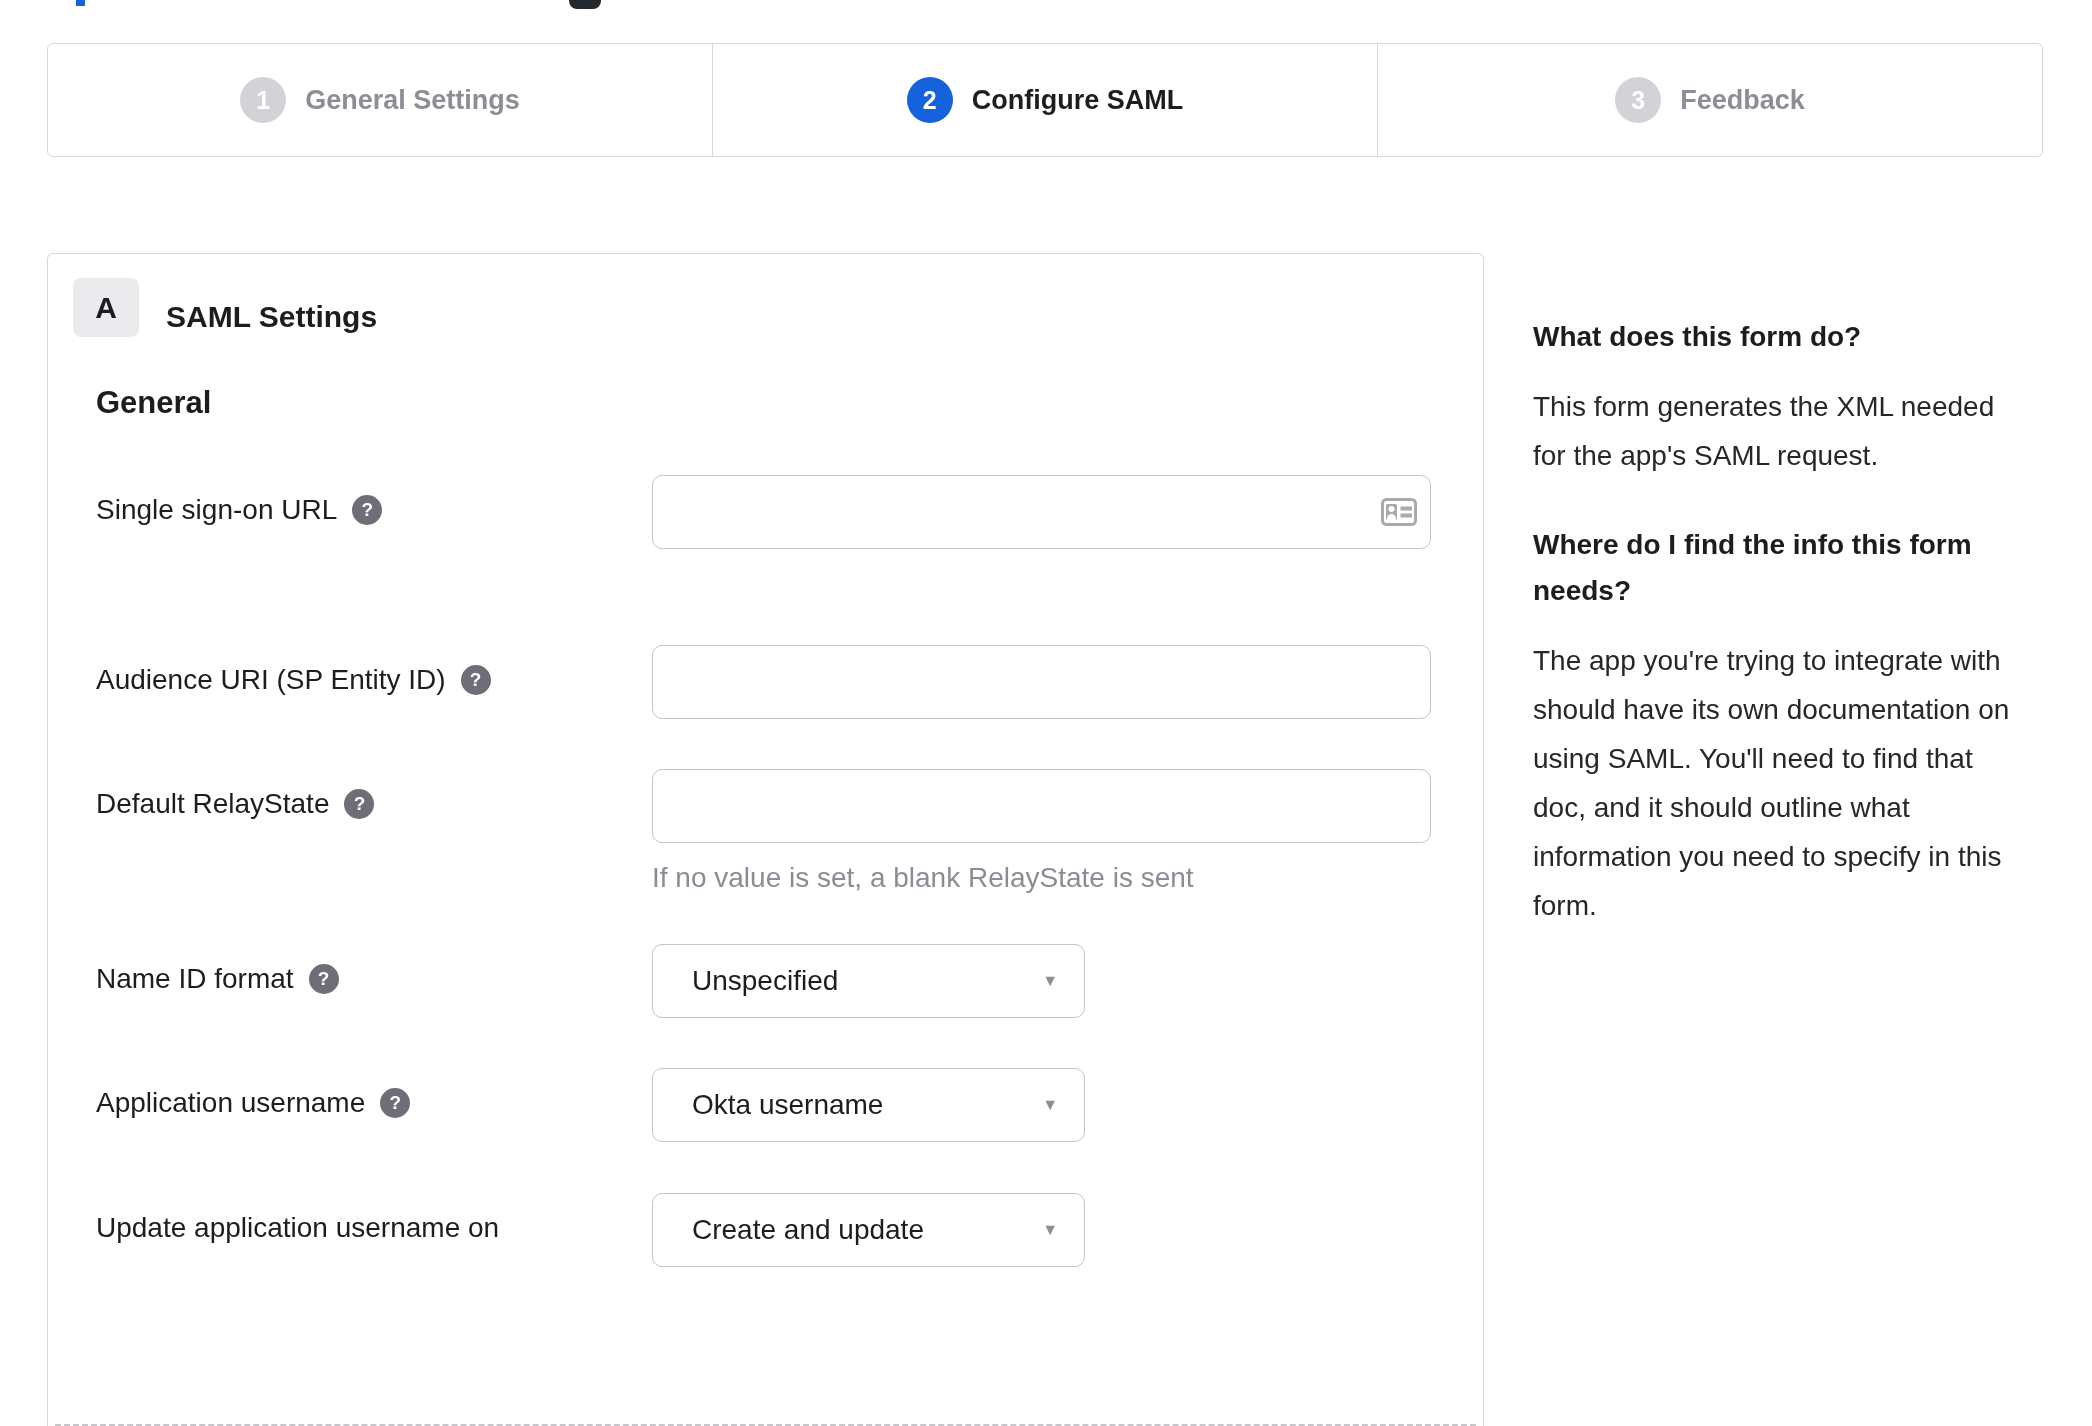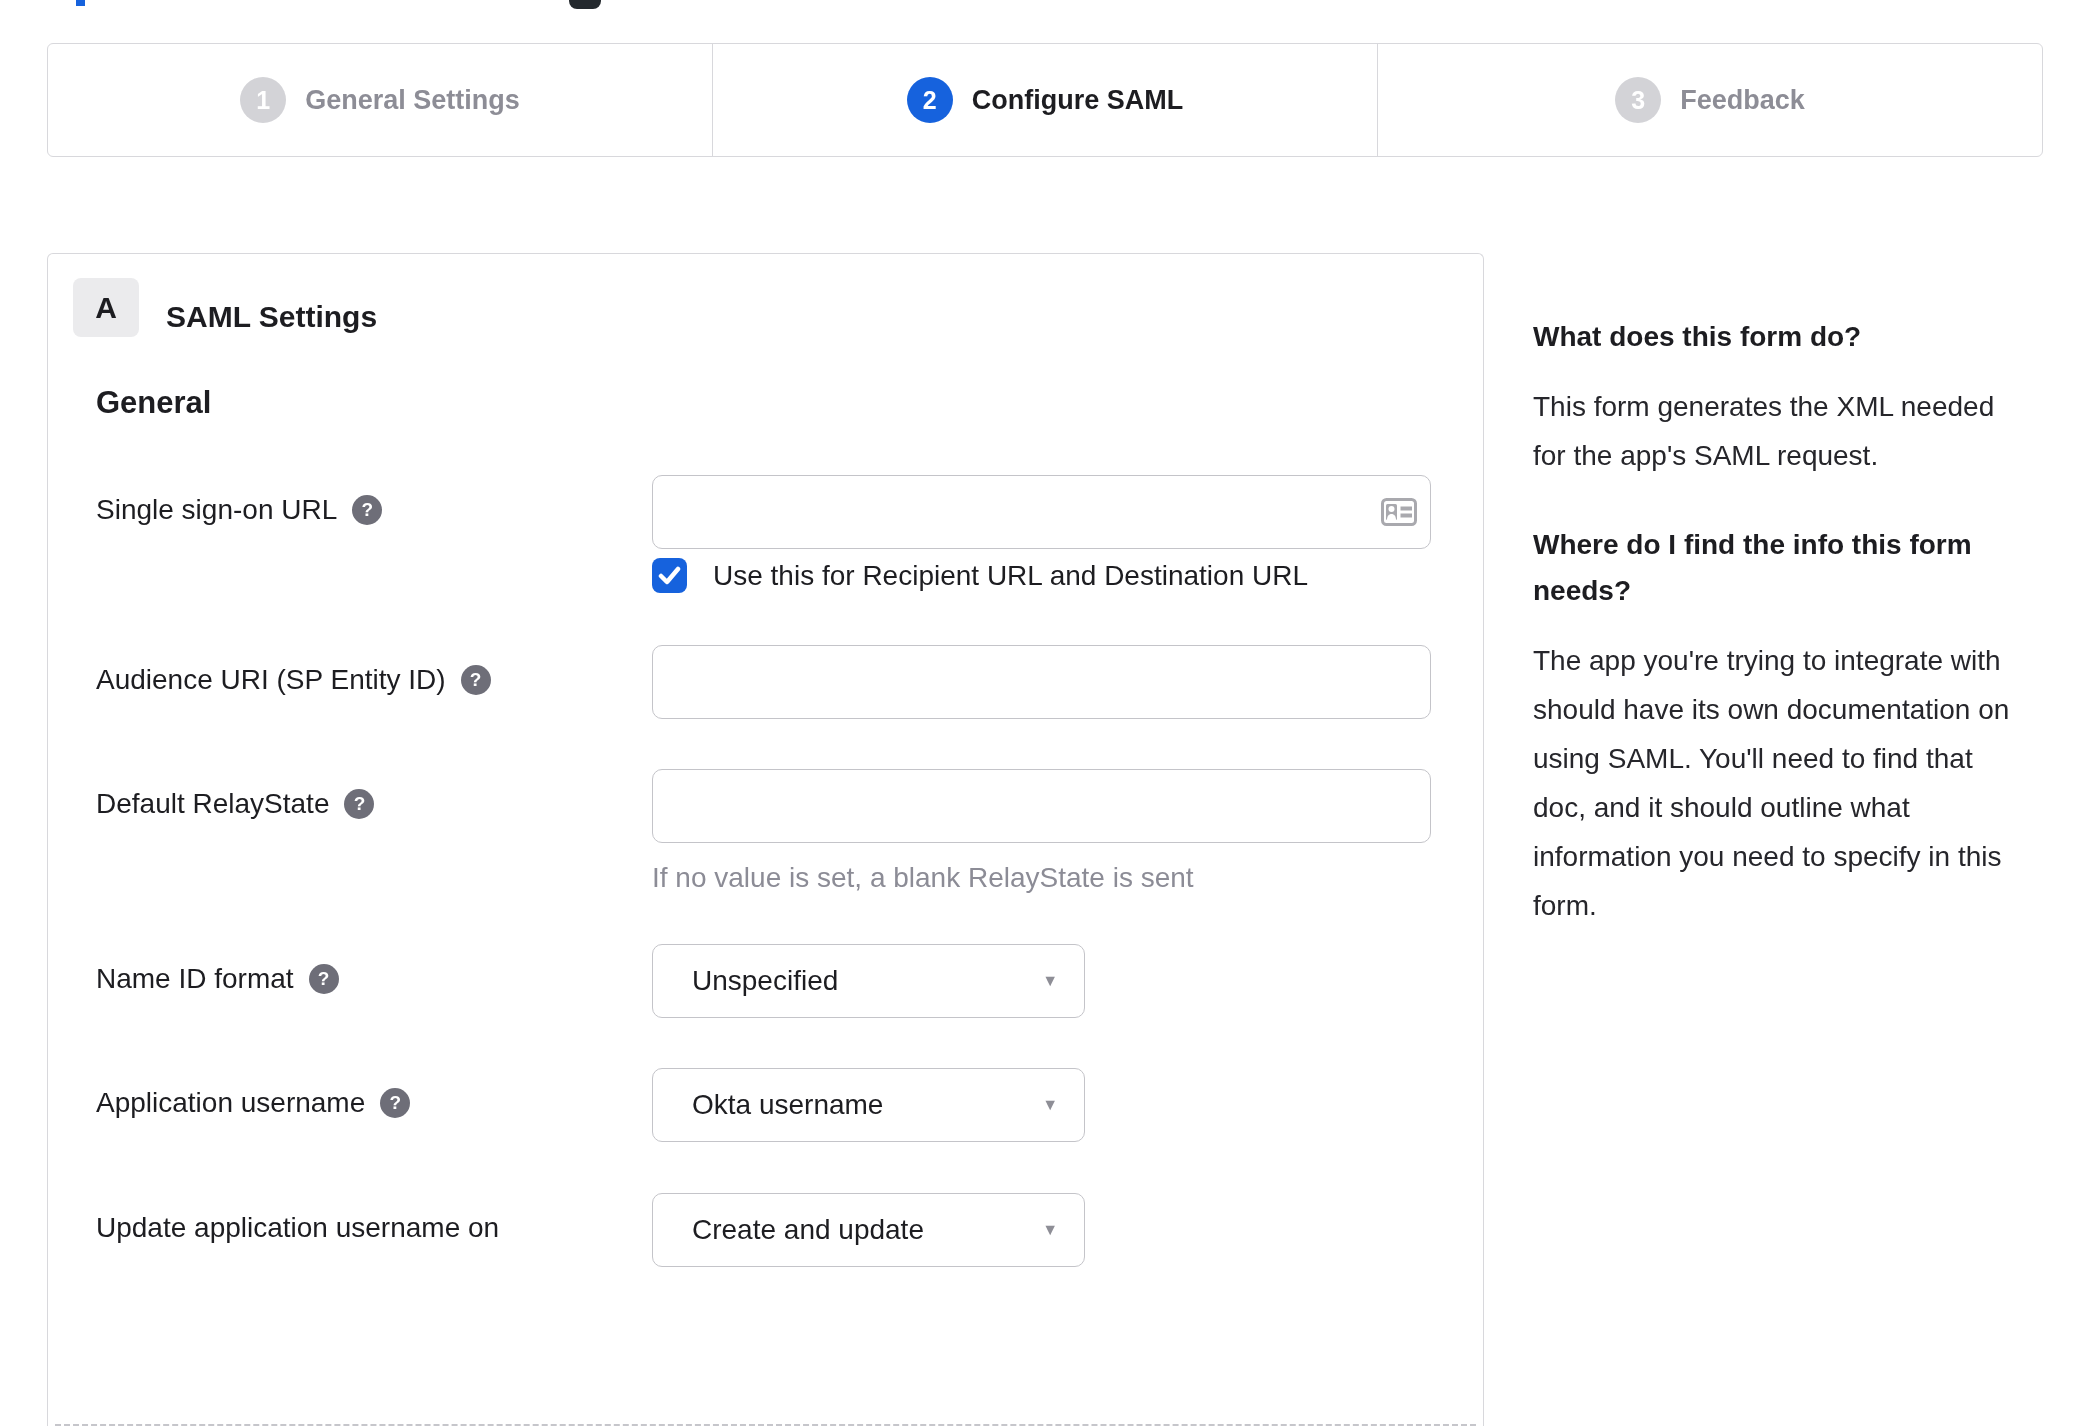--- a/index.html
+++ b/index.html
@@ -143,28 +143,20 @@
           <rect x="5" y="6" width="11" height="16" rx="1.5" fill="#a9a9ae"></rect>
           <circle cx="10.5" cy="11" r="3" fill="#ffffff"></circle>
           <path d="M6 22 c0-4 2-6 4.5-6 s4.5 2 4.5 6 z" fill="#ffffff"></path>
           <rect x="19.5" y="8.5" width="11.5" height="4" fill="#a9a9ae"></rect>
           <rect x="19.5" y="15.5" width="11.5" height="4" fill="#a9a9ae"></rect>
         </svg>
       </span>
     </div>
   </div>
 
-  <div class="checkbox-row" style="top:304px;">
-    <div class="checkbox">
-      <svg width="23" height="19" viewBox="0 0 23 19">
-        <polyline points="3,10 9,16 20,3" fill="none" stroke="#ffffff" stroke-width="4.5" stroke-linecap="round" stroke-linejoin="round"></polyline>
-      </svg>
-    </div>
-    <div class="checkbox-label">Use this for Recipient URL and Destination URL</div>
-  </div>
 
   <div class="form-row" style="top:391px;">
     <div class="label-col">
       <span class="label-text">Audience URI (SP Entity ID)</span>
       <span class="help-icon">?</span>
     </div>
     <div class="control-col">
       <input class="text-input" type="text" value="" style="">
     </div>
   </div>

